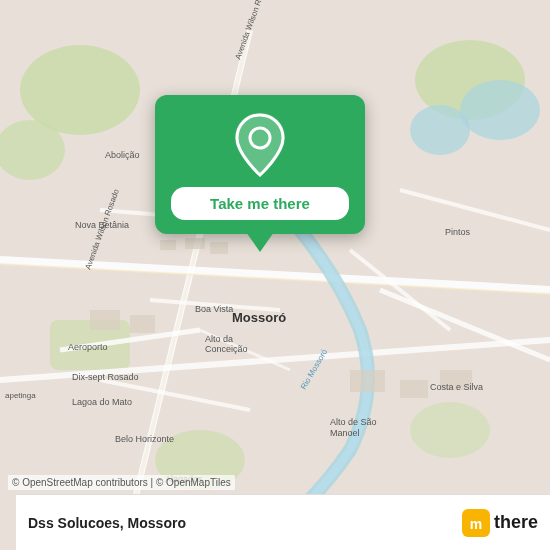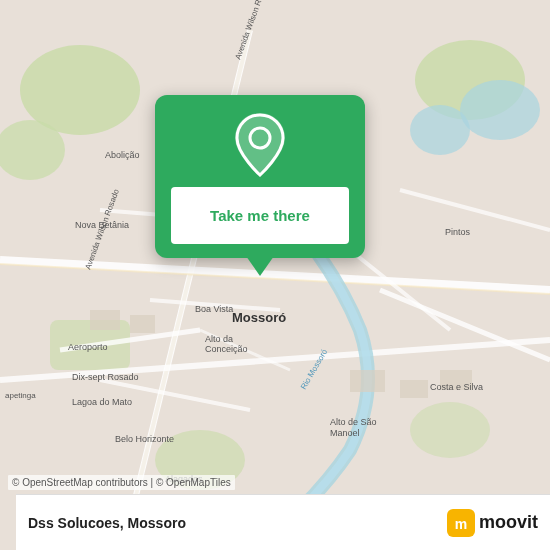--- a/index.html
+++ b/index.html
@@ -58,22 +58,22 @@
       margin-bottom: 10px;
       display: flex;
       align-items: center;
       justify-content: center;
     }
 
     #take-me-there-btn {
       background: white;
       color: #2eaa5e;
       border: none;
-      border-radius: 4px;
-      padding: 20px 28px;
+      border-radius: 14px;
+      padding: 8px 28px;
       font-size: 15px;
       font-weight: bold;
       cursor: pointer;
       width: 100%;
     }
 
     
     #bottom-bar {
       position: absolute;
       bottom: 0; left: 0; right: 0;
@@ -224,17 +224,17 @@
   <div id="attribution">© OpenStreetMap contributors | © OpenMapTiles</div>
 
   <div id="bottom-bar">
     <span id="place-name">Dss Solucoes, Mossoro</span>
     <div id="moovit-logo">
 
       <svg id="moovit-icon" viewBox="0 0 28 28" xmlns="http://www.w3.org/2000/svg">
         <rect width="28" height="28" rx="6" fill="#f8b400"></rect>
         <text x="14" y="20" text-anchor="middle" font-size="14" font-weight="bold" fill="white" font-family="Arial">m</text>
       </svg>
-      <span id="moovit-text">moovit</span>
+      <span id="moovit-text">there</span>
     </div>
   </div>
 
 </div>
 
 </body></html>

